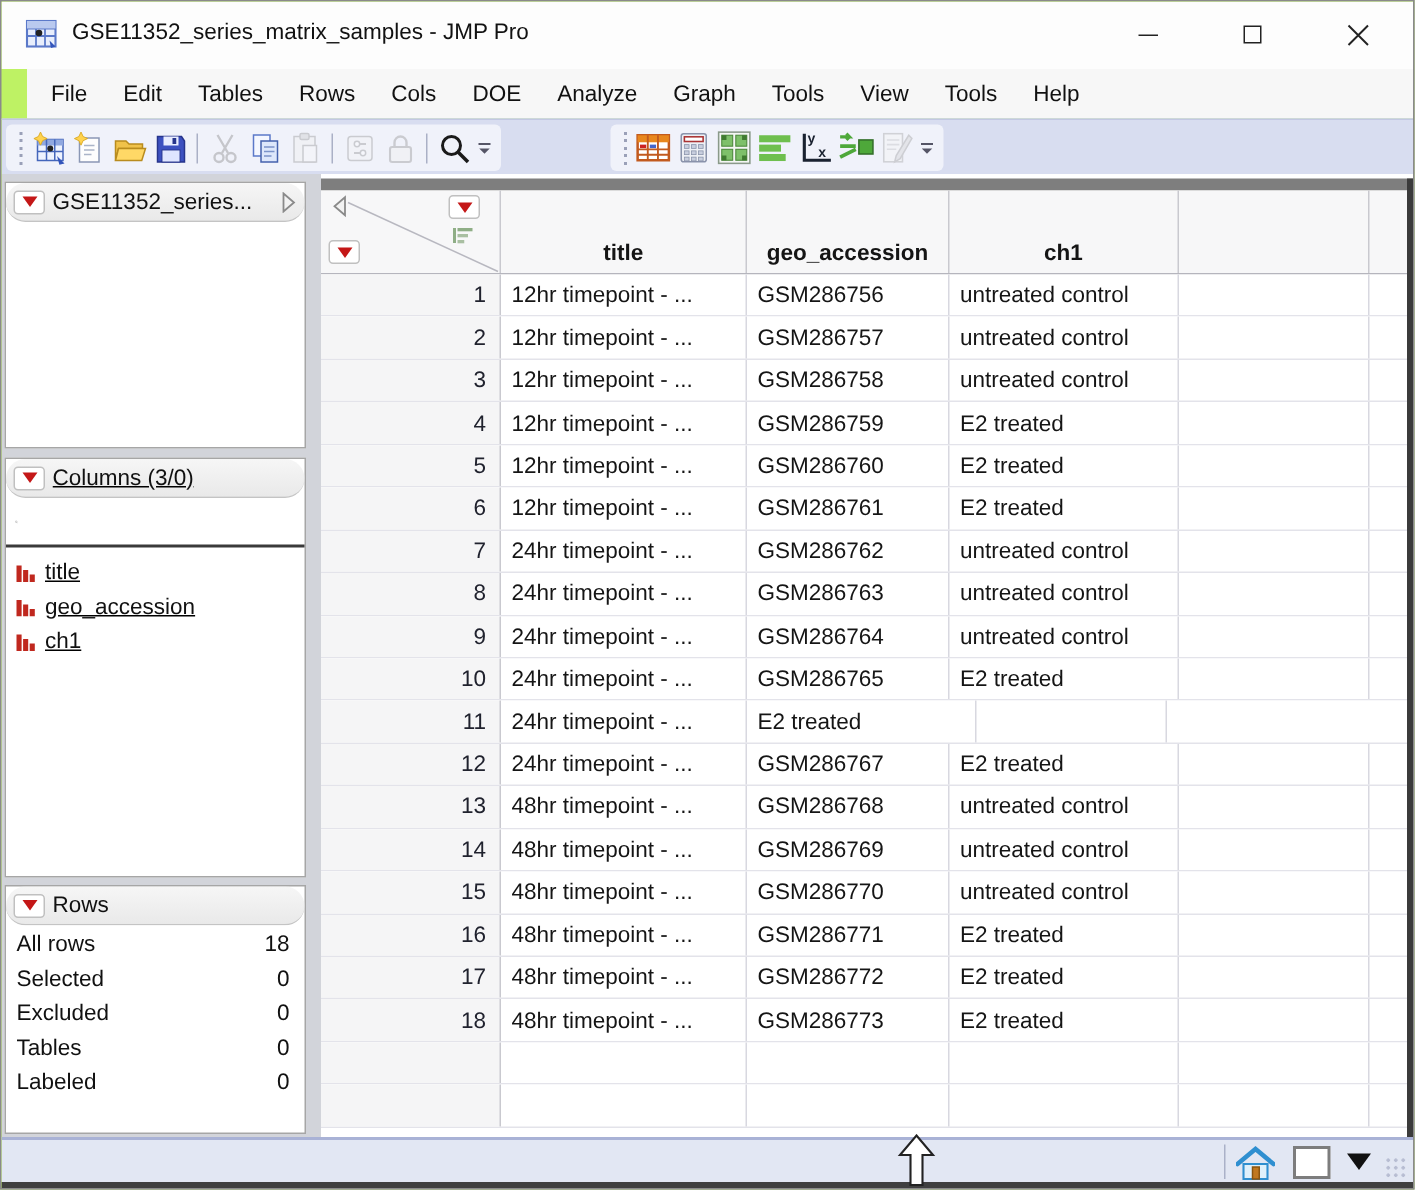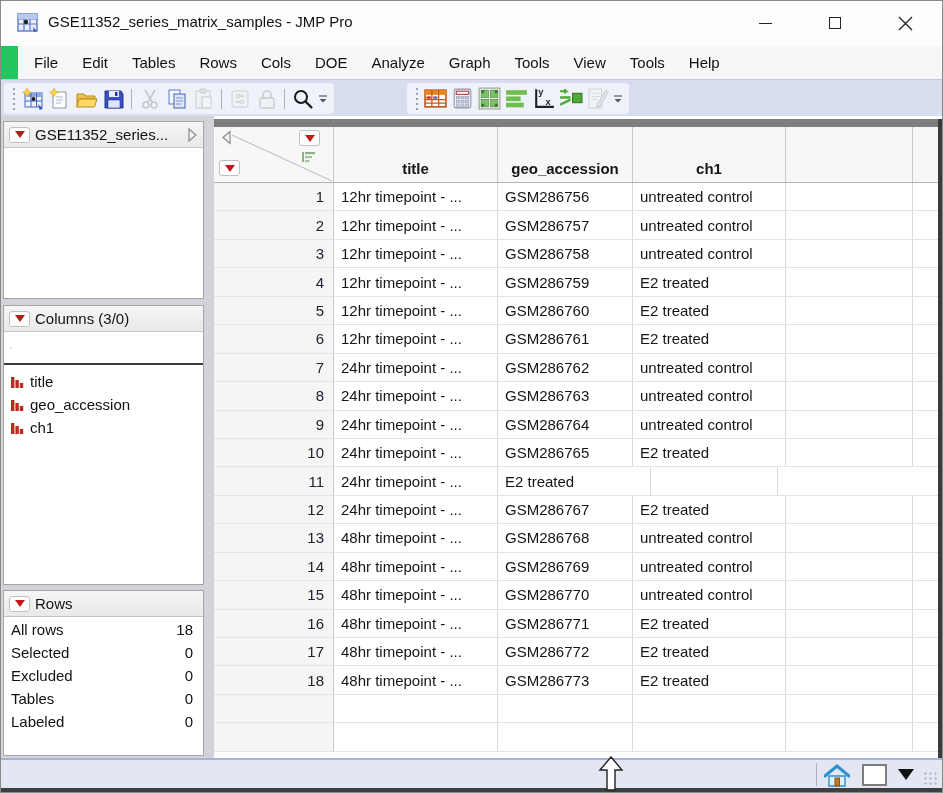--- a/index.html
+++ b/index.html
@@ -1,19 +1,19 @@
 <!DOCTYPE html>
 <html><head>
 <meta charset="utf-8">
 <style>
   * { margin:0; padding:0; box-sizing:border-box; }
   html,body { background:#888; }
   body { font-family:"Liberation Sans", sans-serif; }
   #window {
-    position:relative; width:943px; height:793px; background:#22c55e;
+    position:relative; width:943px; height:793px; background:#bef264;
     border:1px solid #8a8a8a; overflow:hidden;
   }
   
   .titlebar { position:absolute; left:0; top:0; width:100%; height:45px; background:#fdfdfd; }
   .app-icon { position:absolute; left:15px; top:10px; width:24px; height:24px; }
   .title-text { position:absolute; left:47px; top:12px; font-size:15px; color:#111; }
   .win-btn { position:absolute; top:0; width:46px; height:44px; display:flex; align-items:center; justify-content:center; }
   .btn-min { right:154px; } .btn-max { right:84px; } .btn-close { right:14px; }
   .glyph-min { width:13px; height:0; border-top:1.4px solid #222; }
   .glyph-max { width:12px; height:12px; border:1.4px solid #222; }
@@ -28,23 +28,23 @@
   .tb-btn { width:27px; height:27px; display:flex; align-items:center; justify-content:center; border-radius:3px; }
   .tb-sep { width:1px; height:20px; background:#aab0c6; margin:0 4px; }
   .tb-dd { width:14px; height:27px; display:flex; align-items:center; justify-content:center; }
   .disabled { opacity:.4; filter:grayscale(1); }
   
   .main { position:absolute; left:0; top:115px; width:943px; height:642px; background:#d2d4da; }
   
   .sidebar { position:absolute; left:1px; top:5px; width:204px; height:635px; }
   .panel { position:absolute; left:1px; width:201px; background:#fff; border:1px solid #a6a6a6; }
   .panel-table { top:0; height:178px; }
-  .panel-columns { top:184px; height:280px; }
+  .panel-columns { top:184px; height:280px;text-decoration:underline; }
   .panel-rows { top:469px; height:166px; }
-  .panel-header { height:26px; background:linear-gradient(#f6f6f6,#e9e9e9); border-bottom:1px solid #c4c4c4; display:flex; align-items:center; padding:0 5px; gap:5px; }
+  .panel-header { height:26px; background:linear-gradient(#f6f6f6,#e9e9e9); border-bottom:1px solid #c4c4c4; display:flex; align-items:center; padding:0 5px; gap:5px;border-radius:13px; }
   .panel-title { font-size:15px; color:#111; white-space:nowrap; overflow:hidden; }
   .red-tri-btn { width:21px; height:16px; background:#fff; border:1px solid #c0c0c0; border-radius:3px; display:flex; align-items:center; justify-content:center; flex:none; }
   .red-tri { width:0; height:0; border-left:5px solid transparent; border-right:5px solid transparent; border-top:7px solid #c41717; }
   .disclose { margin-left:auto; }
   .search-row { height:33px; border-bottom:2px solid #3a3a3a; display:flex; align-items:center; padding:0 6px; gap:4px; }
   .search-input { border:none; outline:none; flex:1; font-size:14px; font-family:"Liberation Sans",sans-serif; background:transparent; }
   .col-list { padding-top:5px; }
   .col-item { height:23px; display:flex; align-items:center; gap:6px; padding-left:6px; font-size:15px; color:#111; }
   .stat-row { height:23px; display:flex; align-items:flex-start; justify-content:space-between; padding:0 10px 0 7px; font-size:15px; color:#111; }
   .rows-list { padding-top:4px; }

